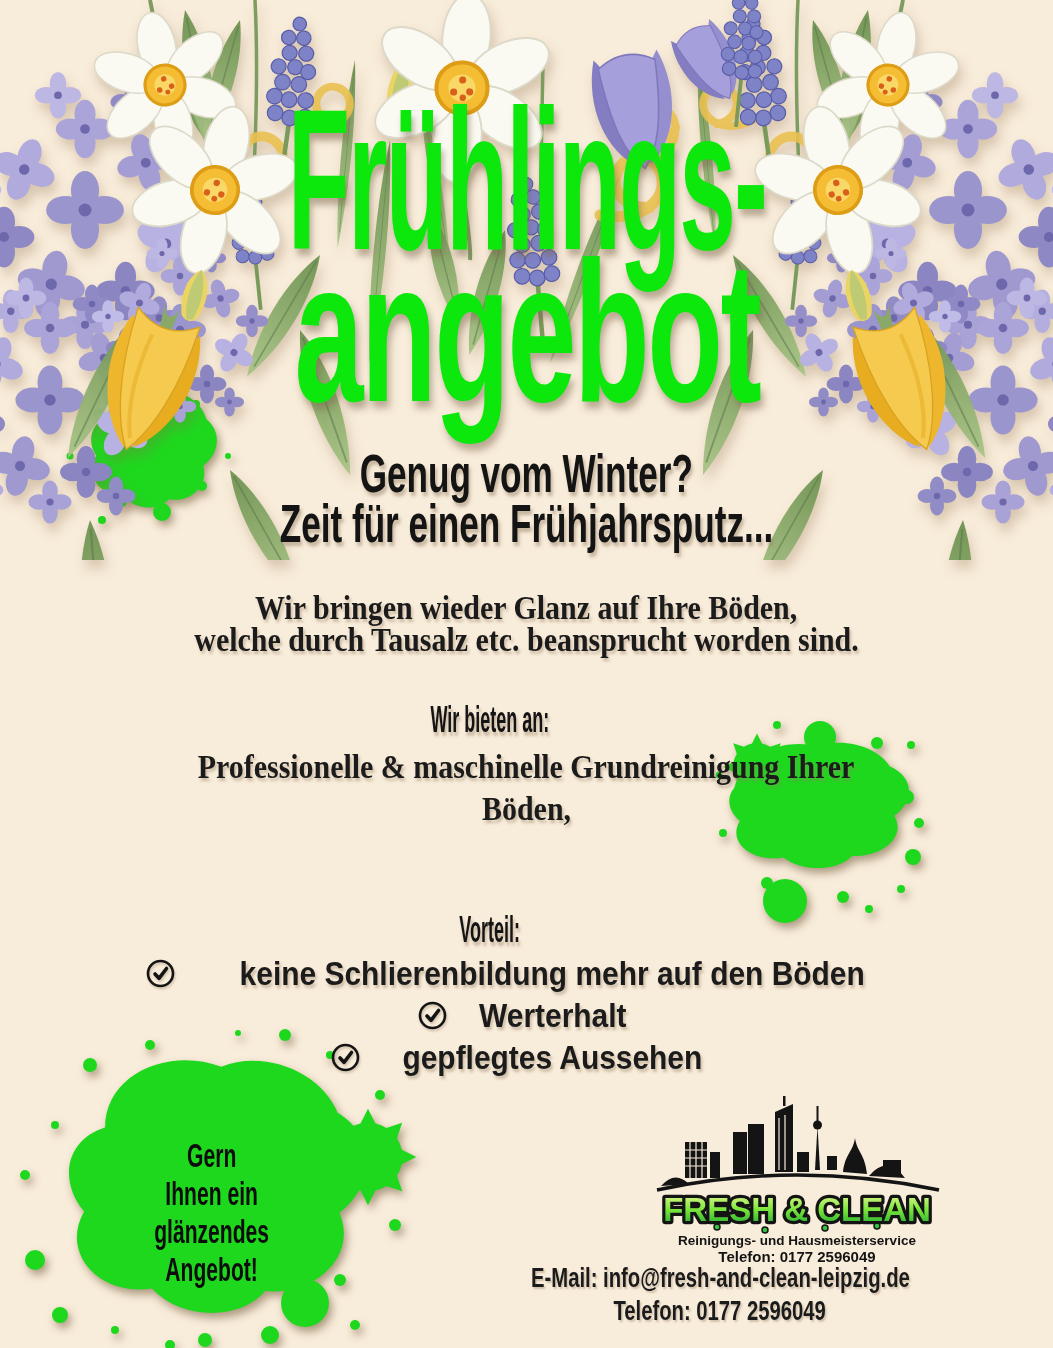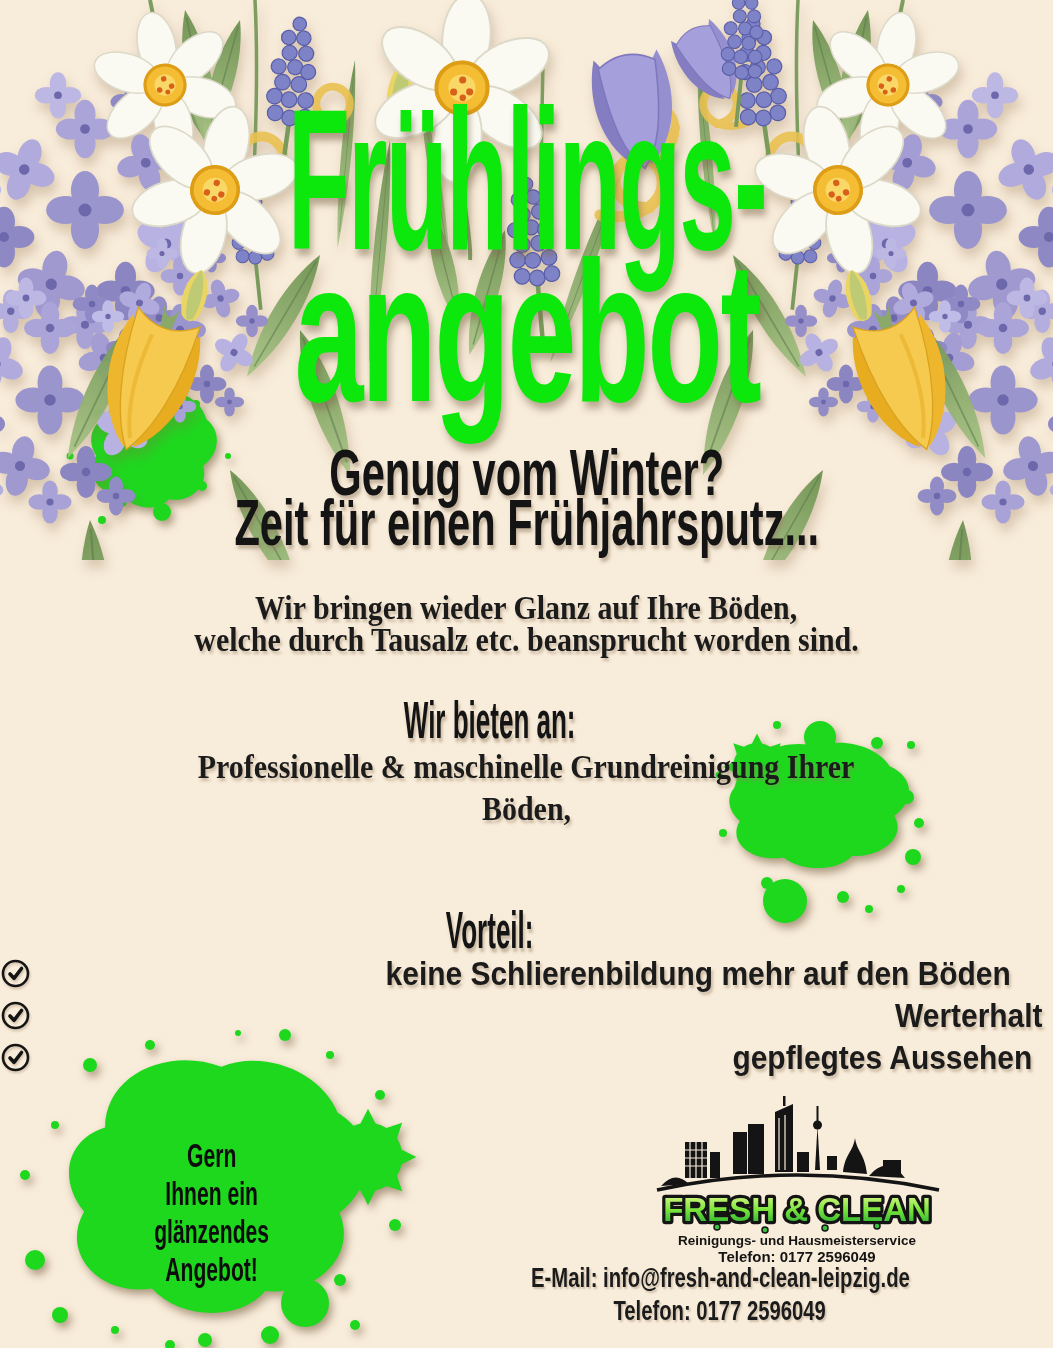--- a/index.html
+++ b/index.html
@@ -13,39 +13,39 @@
 
   
   .title-line{position:absolute; left:0; width:1053px; text-align:center; z-index:3;
     font-weight:bold; color:var(--green,#0ce80c); line-height:1;
     text-shadow:5px 7px 9px rgba(125,105,80,.5);}
   .title-l1{top:80px; font-size:200px; --sx:.51; letter-spacing:-4px;}
   .title-l2{top:232px; font-size:200px; --sx:.62; letter-spacing:-4px;}
 
   
   .intro{position:absolute; top:448px; left:0; width:1053px; text-align:center; z-index:3;
-    font-weight:bold; font-size:64px; line-height:50px;
+    font-weight:bold; font-size:54px; line-height:50px;
     text-shadow:3px 4px 4px rgba(150,128,100,.5);}
   .intro .cx{--sx:.65;}
 
   .bodytext{position:absolute; left:0; width:1053px; text-align:center; z-index:3;
     font-weight:bold; font-size:34px; line-height:31px; color:#1b1b1b;
     text-shadow:2px 3px 3px rgba(150,128,100,.45);font-family:Liberation Serif, serif;}
   .lead{top:592px; line-height:32px;}
 
   .sec-heading{position:absolute; left:0; width:979px; text-align:center; z-index:3;
-    font-weight:bold; font-size:52px; line-height:40px;
+    font-weight:bold; font-size:36px; line-height:40px;
     text-shadow:3px 4px 4px rgba(150,128,100,.5);}
   .sec-heading .cx{--sx:.5;}
   .offer-heading{top:700px;}
   .offer-body{top:746px; line-height:42px;}
   .benefits-heading{top:910px;}
 
   .benefits{position:absolute; top:952px; left:0; width:1053px; z-index:3;}
-  .benefit{display:flex; justify-content:space-between; align-items:center; gap:21px; height:42px;
+  .benefit{display:flex; justify-content:center; align-items:center; gap:21px; height:42px;
     font-weight:bold; font-size:34px; color:#1b1b1b; text-shadow:2px 3px 3px rgba(150,128,100,.45);}
   .benefit svg{flex:0 0 auto; filter:drop-shadow(1px 2px 1px rgba(150,128,100,.4));}
   .benefit .cx{--sx:.88;}
   .bodytext .cx{--sx:.88;}
 
   .splat-note{position:absolute; left:92px; top:1088px; width:240px; z-index:4;
     text-align:center; font-weight:bold; font-size:34px; line-height:38px; color:#0c0c0c;margin-top:48px;}
   .splat-note .cx{--sx:.62;}
 
   .contact{position:absolute; top:1262px; left:390px; width:660px; z-index:3; text-align:center;

